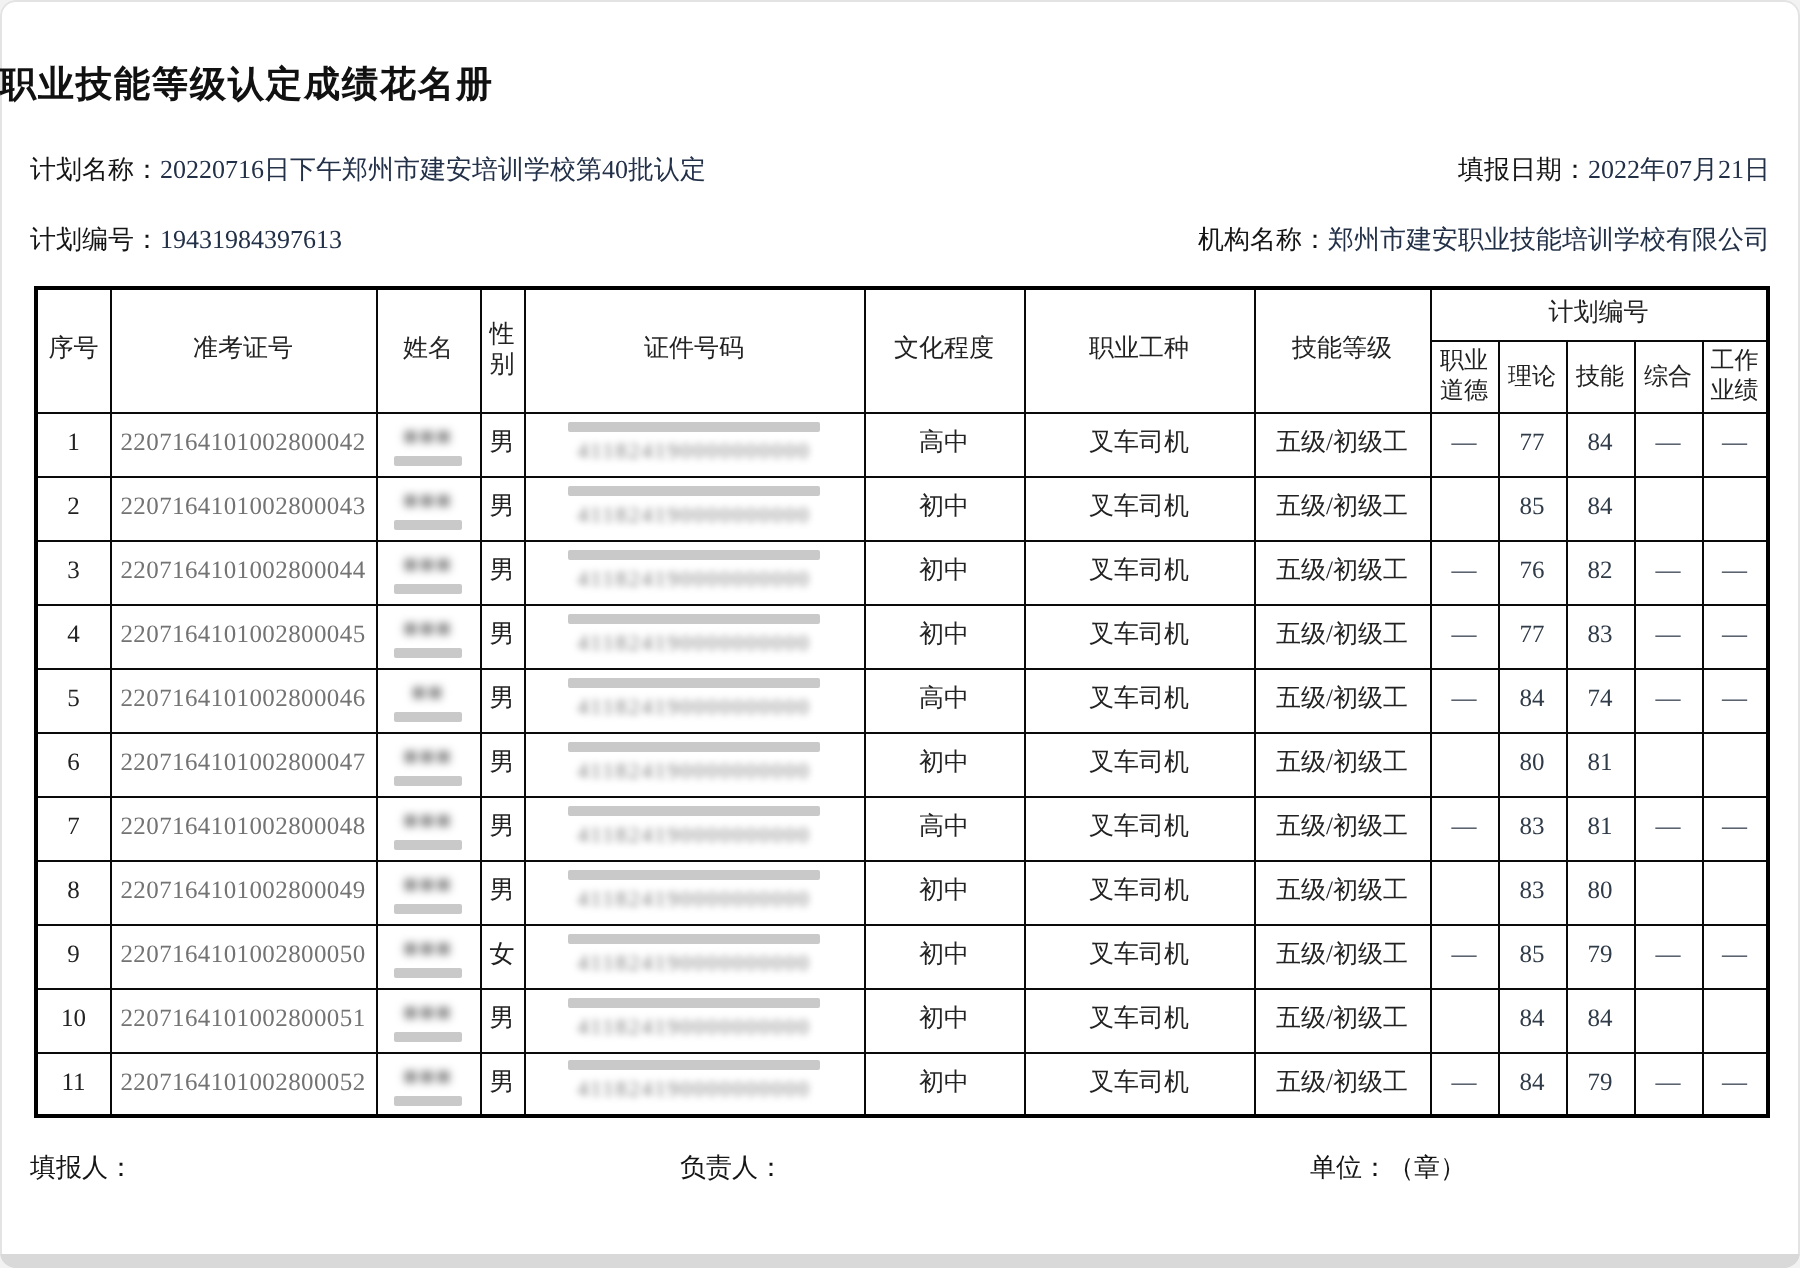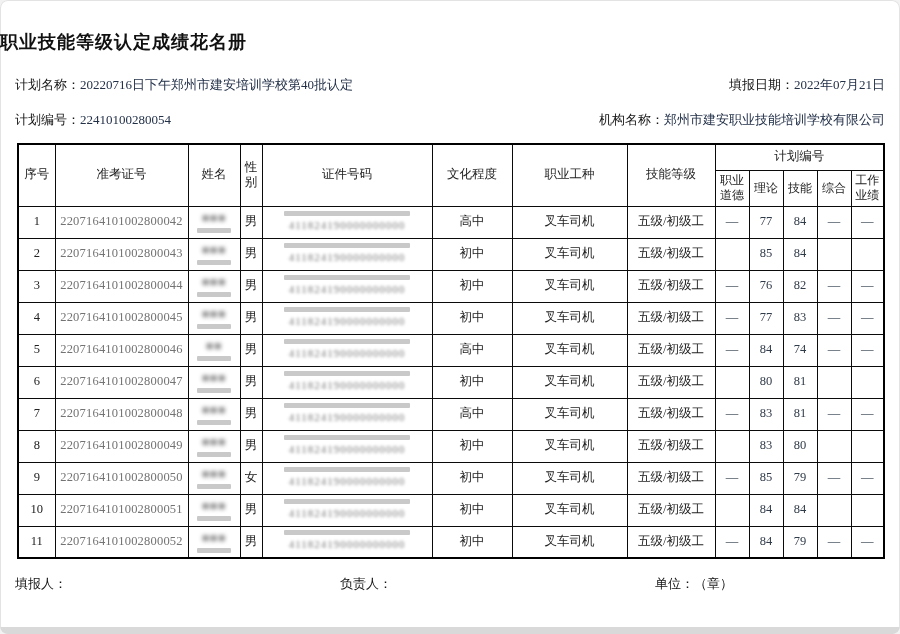--- a/index.html
+++ b/index.html
@@ -120,21 +120,21 @@
     <span>
       <span class="meta-label">计划名称：</span><span class="meta-value">20220716日下午郑州市建安培训学校第40批认定</span>
     </span>
     <span>
       <span class="meta-label">填报日期：</span><span class="meta-value">2022年07月21日</span>
     </span>
   </div>
 
   <div class="meta-line second">
     <span>
-      <span class="meta-label">计划编号：</span><span class="meta-value">22410100280054</span>
+      <span class="meta-label">计划编号：</span><span class="meta-value">19431984397613</span>
     </span>
     <span>
       <span class="meta-label">机构名称：</span><span class="meta-value">郑州市建安职业技能培训学校有限公司</span>
     </span>
   </div>
 
   <table class="roster">
     <colgroup>
       <col style="width:37px">
         <col style="width:133px">

